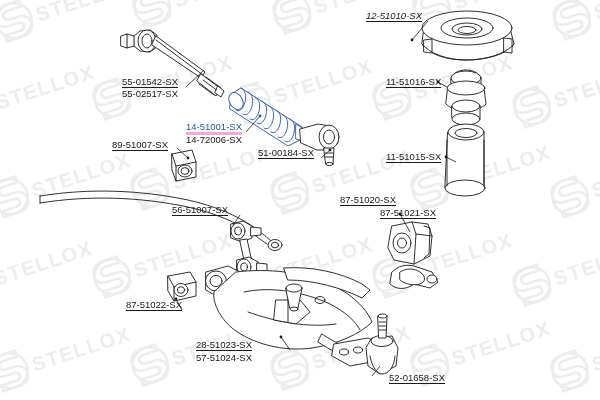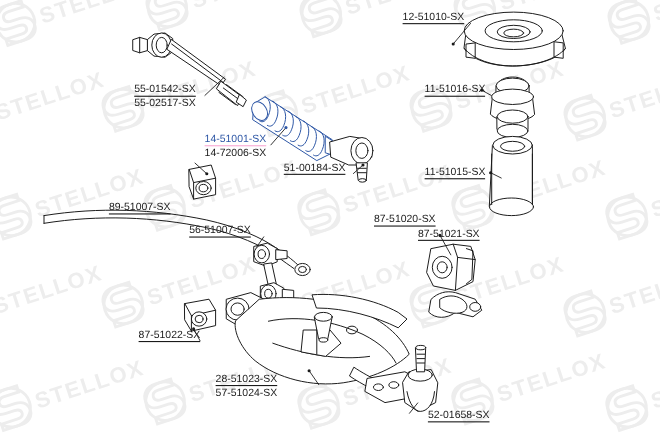--- a/index.html
+++ b/index.html
@@ -18,21 +18,21 @@
     position:absolute;
     font-family:"Liberation Sans", sans-serif;
     font-size:9.5px;
     line-height:11px;
     color:#1a1a1a;
     white-space:nowrap;
     letter-spacing:0px;
   }
   .label.highlight{color:#2d56a5;}
   .label.underline{border-bottom:1px solid #1a1a1a;padding-bottom:0px;}
-  .label.underline.highlight{border-bottom:1px solid #f9a8d4;}
+  .label.underline.highlight{border-bottom:3px solid #f9a8d4;}
 </style>
 </head>
 <body>
 
 <div id="stage">
 
   <div class="layer" id="watermark-layer">
     <svg width="600" height="400" viewBox="0 0 600 400" xmlns="http://www.w3.org/2000/svg">
       <defs>
         <g id="wmark">
@@ -344,23 +344,23 @@
         <circle cx="260" cy="116" r="1.4"></circle>
       </g>
     </svg>
   </div>
 
   <div class="layer" id="label-layer">
     <span class="label underline" style="left:122px;top:76px;">55-01542-SX</span>
     <span class="label" style="left:122px;top:88px;">55-02517-SX</span>
     <span class="label underline highlight" style="left:186px;top:121px;">14-51001-SX</span>
     <span class="label" style="left:186px;top:134px;text-align:right;">14-72006-SX</span>
-    <span class="label underline" style="left:99px;top:139px;margin-top:44px;">89-51007-SX</span>
+    <span class="label underline" style="left:112px;top:139px;">89-51007-SX</span>
     <span class="label underline" style="left:258px;top:147px;">51-00184-SX</span>
-    <span class="label underline" style="left:366px;top:10px;">12-51010-SX</span>
+    <span class="label underline" style="left:366px;top:10px;font-style:italic;">12-51010-SX</span>
     <span class="label underline" style="left:386px;top:76px;">11-51016-SX</span>
     <span class="label underline" style="left:386px;top:151px;">11-51015-SX</span>
     <span class="label underline" style="left:172px;top:204px;">56-51007-SX</span>
     <span class="label underline" style="left:340px;top:194px;">87-51020-SX</span>
     <span class="label underline" style="left:340px;top:207px;margin-left:40px;">87-51021-SX</span>
     <span class="label underline" style="left:126px;top:299px;">87-51022-SX</span>
     <span class="label underline" style="left:196px;top:339px;">28-51023-SX</span>
     <span class="label" style="left:196px;top:352px;">57-51024-SX</span>
     <span class="label underline" style="left:389px;top:372px;">52-01658-SX</span>
   </div>

